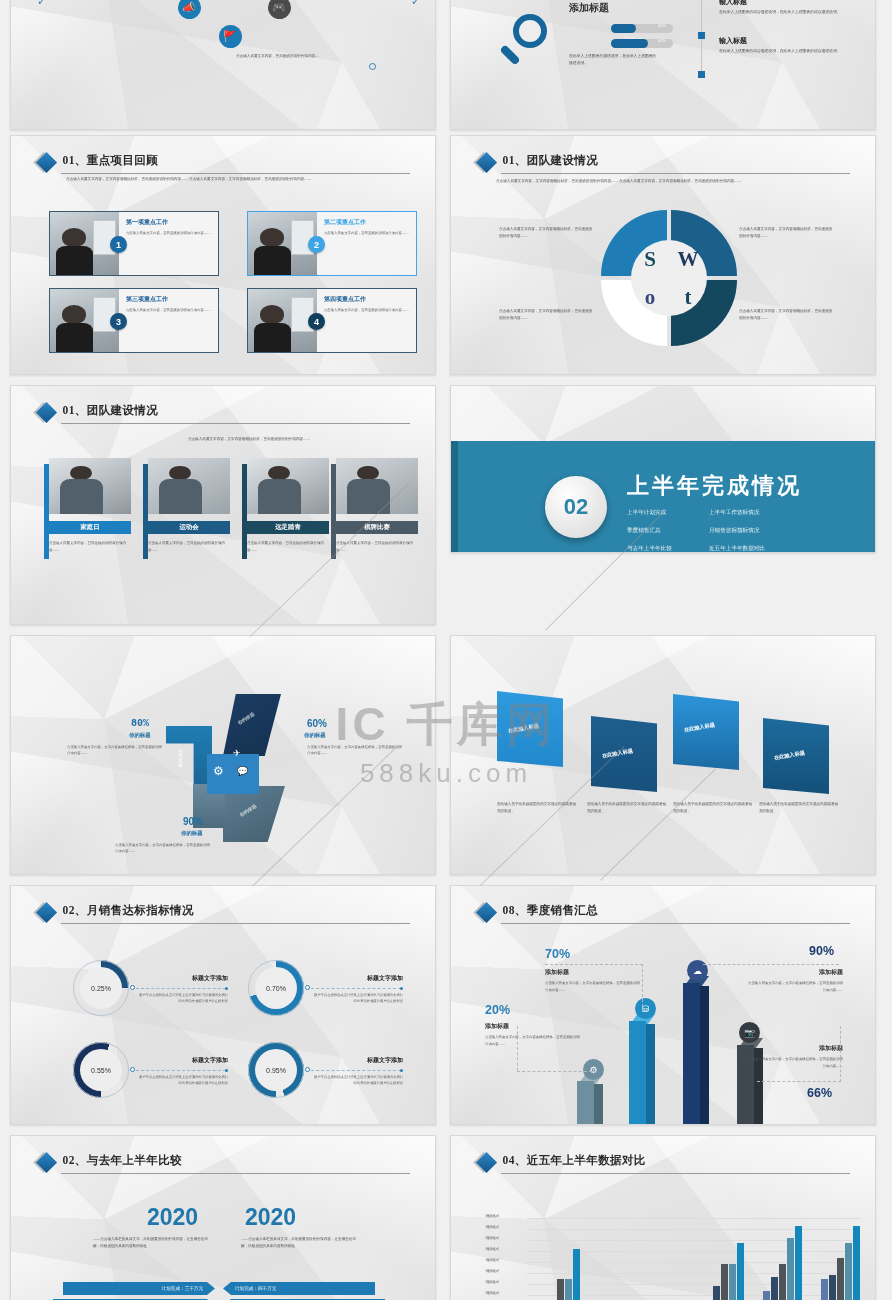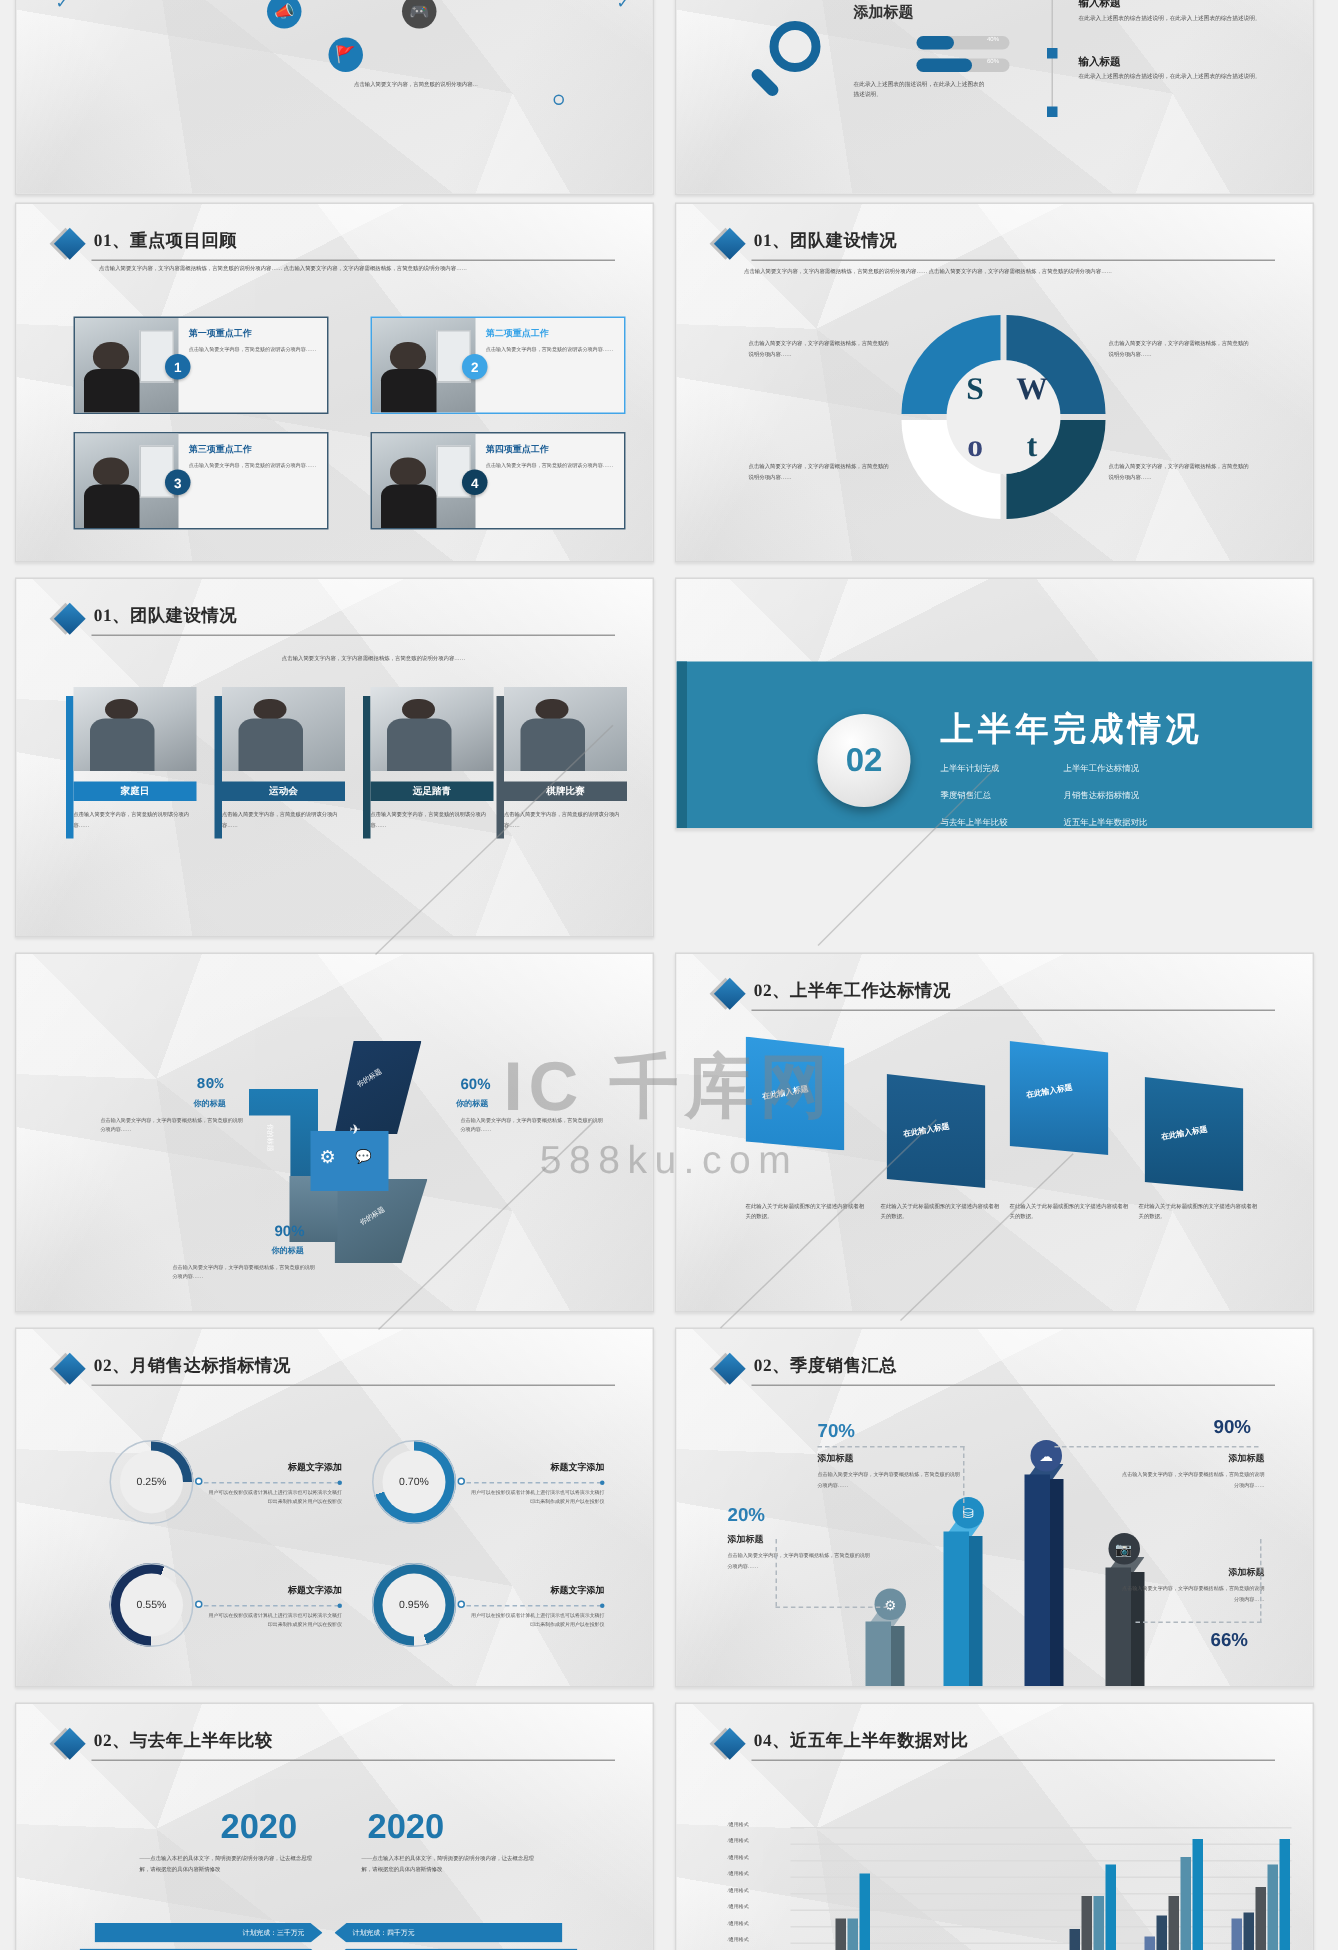--- a/index.html
+++ b/index.html
@@ -409,25 +409,20 @@
 
       <div style="position:absolute;left:160px;top:120px;transform:rotate(90deg);color:#fff;font-size:4.6px;">你的标题</div>
       <div style="position:absolute;left:226px;top:80px;transform:rotate(-32deg);color:#fff;font-size:4.6px;">你的标题</div>
       <div style="position:absolute;left:228px;top:172px;transform:rotate(-32deg);color:#fff;font-size:4.6px;">你的标题</div>
     </div>
   </div>
 
   <div class="slide" style="left:450px;top:635px;width:426px;height:240px;">
     <div class="poly"></div>
     <div class="body">
-      <div class="hdr">
-        <div class="dia"></div>
-        <div class="htxt">02、上半年工作达标情况</div>
-        <div class="rule"></div>
-      </div>
 
       <div class="pan" style="left:46px;top:55px;width:66px;height:76px;">
         <div class="sh" style="background:linear-gradient(180deg,#2f9ae0,#2288cc);clip-path:polygon(0 0,100% 10%,100% 100%,0 92%);"></div>
         <div class="ttl" style="left:11px;top:34px;">在此输入标题</div>
       </div>
       <div class="pan" style="left:140px;top:80px;width:66px;height:76px;">
         <div class="sh" style="background:linear-gradient(180deg,#1e5e8e,#17517c);clip-path:polygon(0 0,100% 10%,100% 100%,0 92%);"></div>
         <div class="ttl" style="left:11px;top:34px;">在此输入标题</div>
       </div>
       <div class="pan" style="left:222px;top:58px;width:66px;height:76px;">
@@ -507,21 +502,21 @@
       <div class="dt" style="position:absolute;left:300px;top:170px;width:92px;">标题文字添加</div>
       <div class="dd" style="position:absolute;left:300px;top:188px;width:92px;">用户可以在投影仪或者计算机上进行演示也可以将演示文稿打印出来制作成胶片用户以在投影仪</div>
     </div>
   </div>
 
   <div class="slide" style="left:450px;top:885px;width:426px;height:240px;">
     <div class="poly"></div>
     <div class="body">
       <div class="hdr">
         <div class="dia"></div>
-        <div class="htxt">02、季度销售汇总</div>
+        <div class="htxt">08、季度销售汇总</div>
         <div class="rule"></div>
       </div>
 
       <div class="bar3" style="left:126px;top:188px;height:52px;">
         <div class="tp" style="background:#9fb2bc;"></div>
         <div class="fc" style="background:#6d8fa0;"></div>
         <div class="sd" style="background:#4f6b78;"></div>
       </div>
       <div class="ic" style="left:132px;top:173px;background:#6d8fa0;">⚙</div>
       <div class="b3num" style="position:absolute;left:34px;top:117px;color:#2b7fb4;">20%</div>

